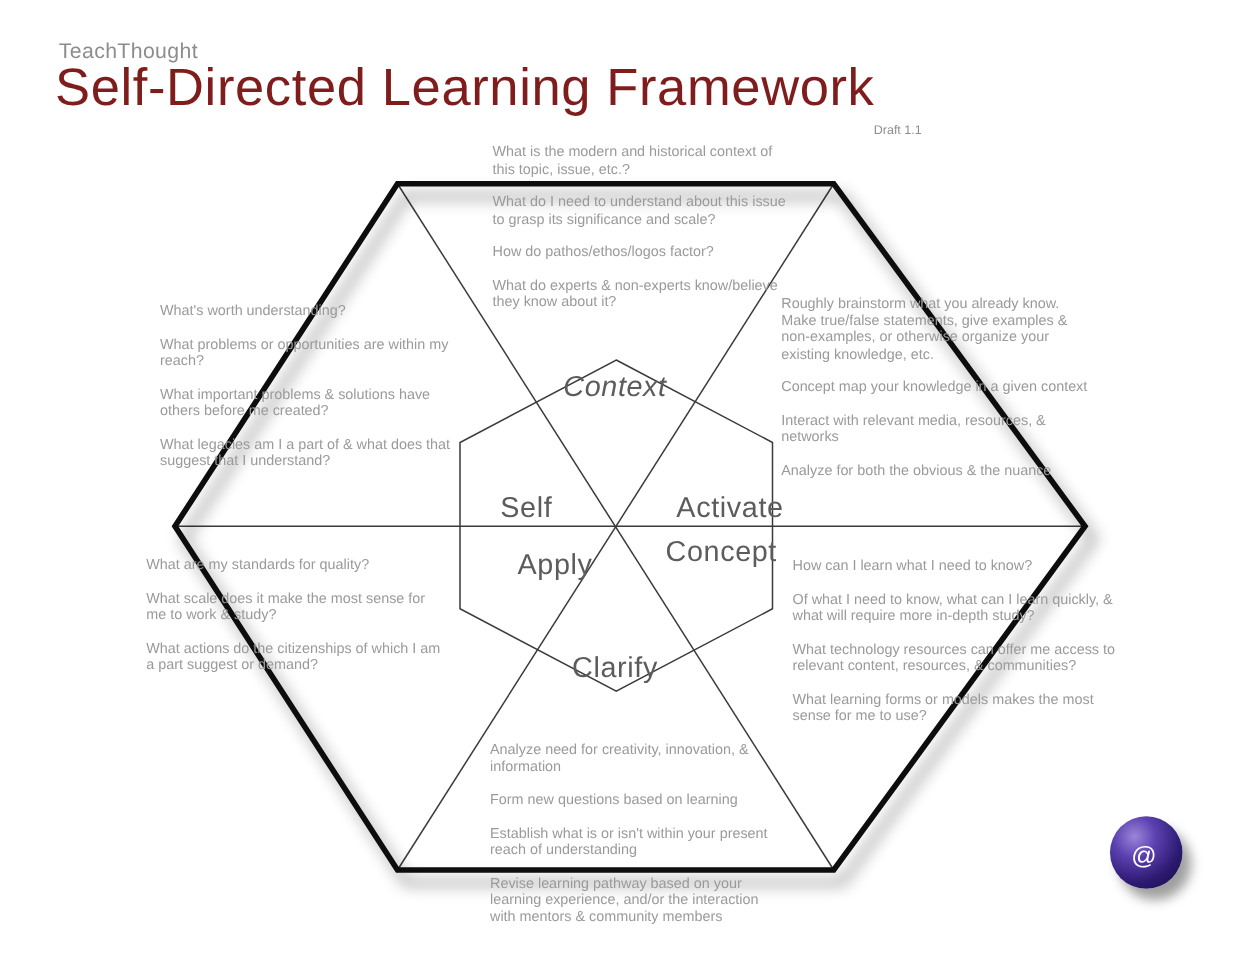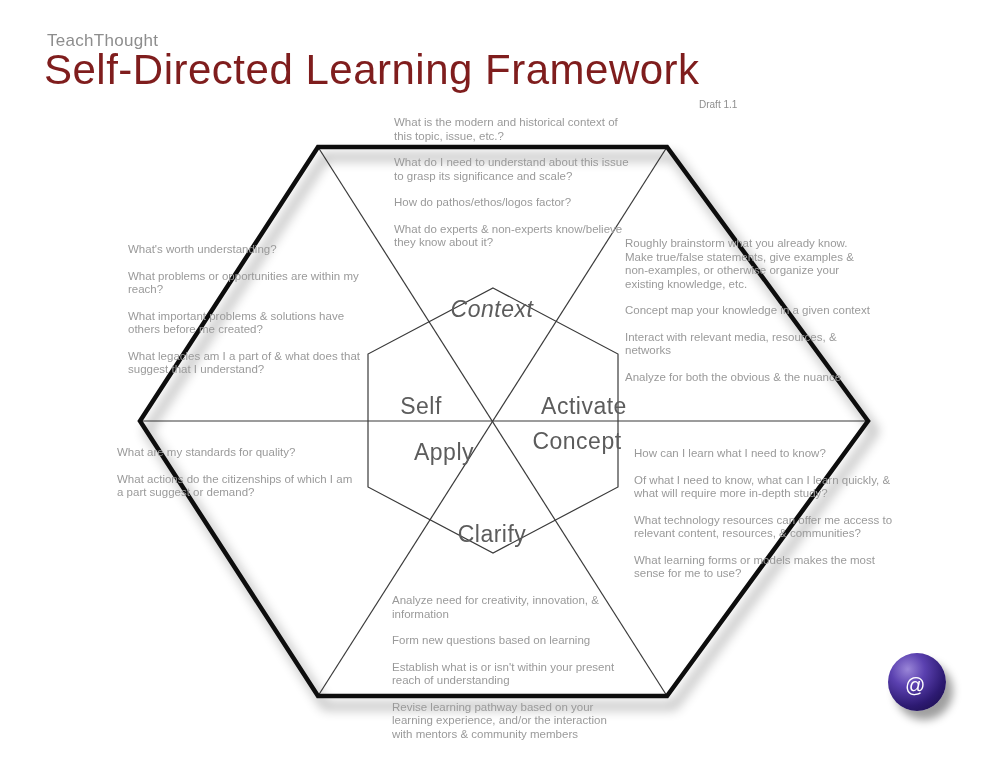--- a/index.html
+++ b/index.html
@@ -70,20 +70,21 @@
 
   <div class="qblock" style="left:625px; top:237px; width:245px;">
     <p>Roughly brainstorm what you already know. Make true/false statements, give examples &amp; non-examples, or otherwise organize your existing knowledge, etc.</p>
     <p>Concept map your knowledge in a given context</p>
     <p>Interact with relevant media, resources, &amp; networks</p>
     <p>Analyze for both the obvious &amp; the nuance</p>
   </div>
 
   <div class="qblock" style="left:117px; top:446px; width:240px;">
     <p>What are my standards for quality?</p>
+    <p>What scale does it make the most sense for me to work &amp; study?</p>
     <p>What actions do the citizenships of which I am a part suggest or demand?</p>
   </div>
 
   <div class="qblock" style="left:634px; top:447px; width:272px;">
     <p>How can I learn what I need to know?</p>
     <p>Of what I need to know, what can I learn quickly, &amp; what will require more in-depth study?</p>
     <p>What technology resources can offer me access to relevant content, resources, &amp; communities?</p>
     <p>What learning forms or models makes the most sense for me to use?</p>
   </div>
 

